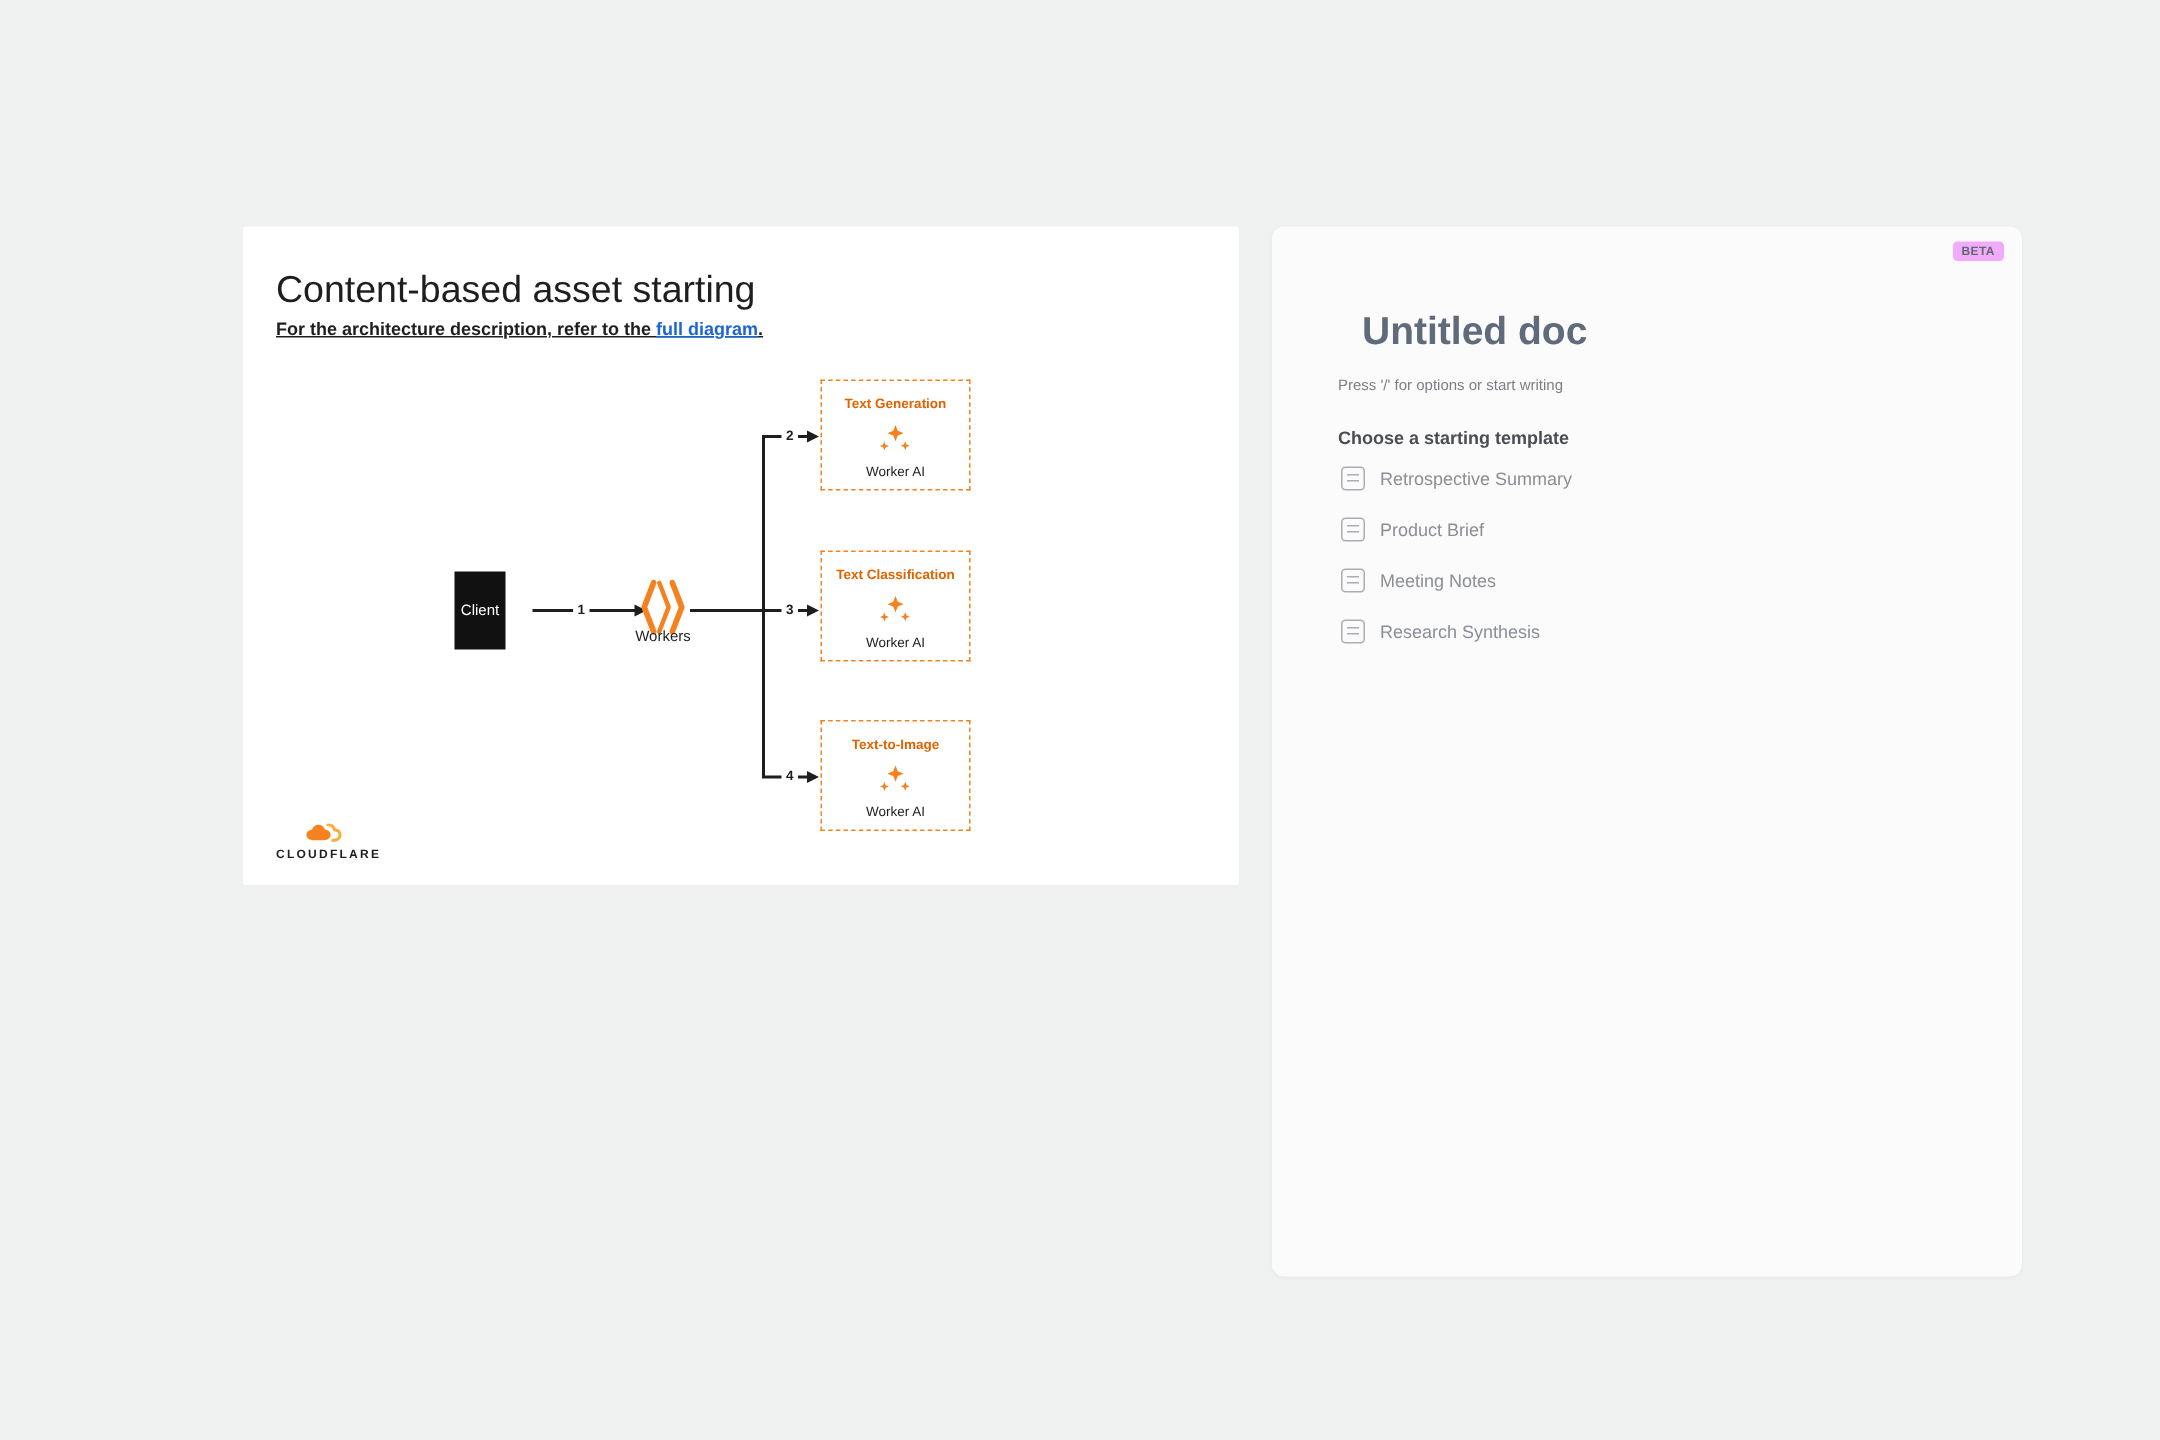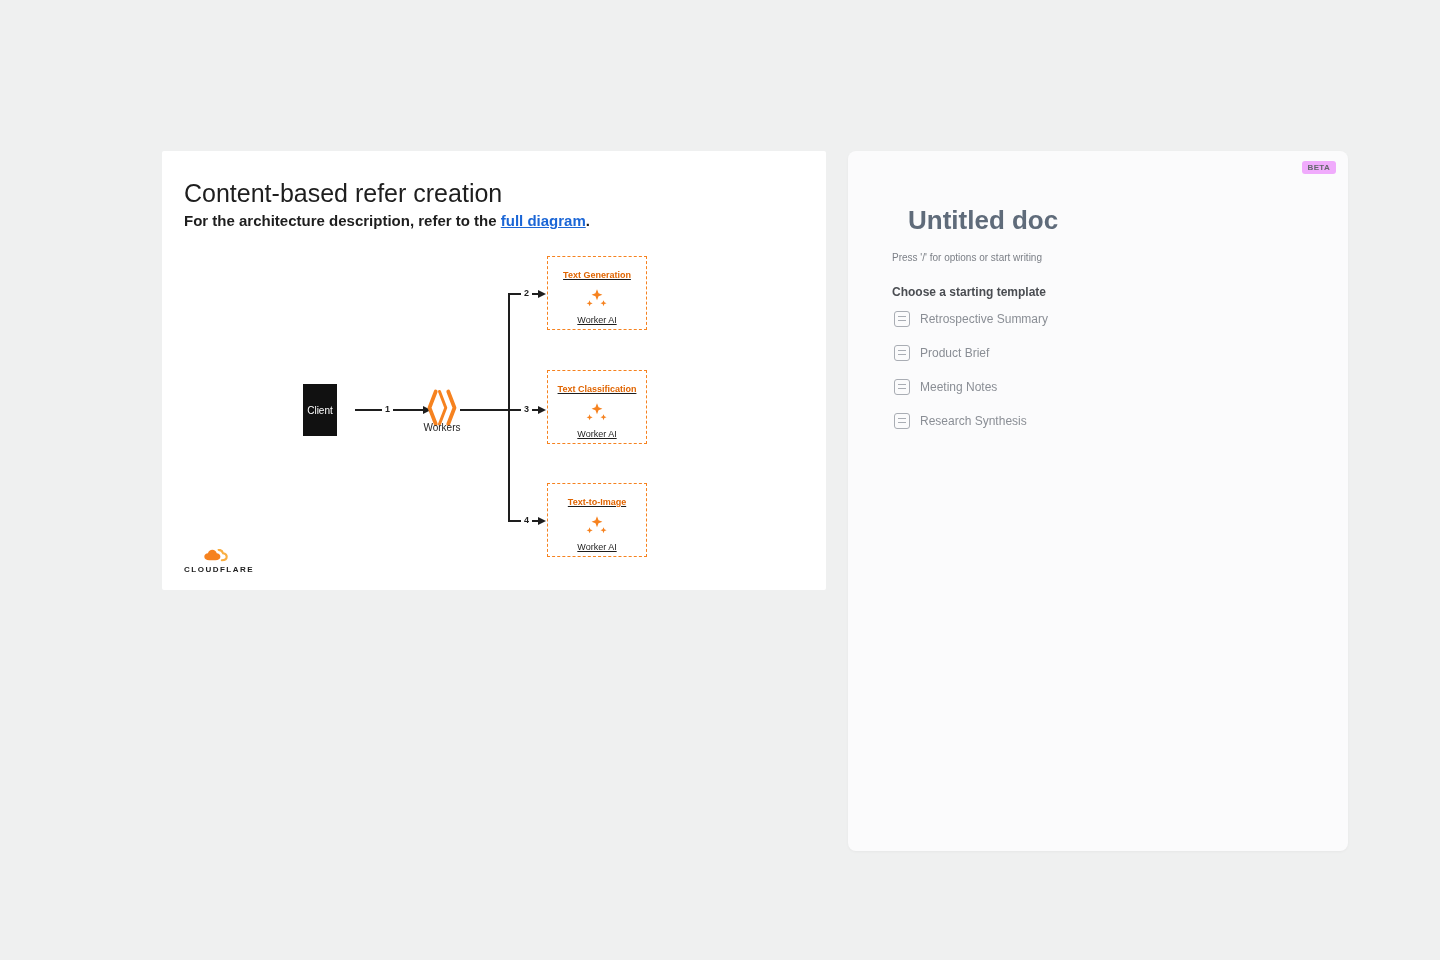--- a/index.html
+++ b/index.html
@@ -14,30 +14,30 @@
   }
   *{box-sizing:border-box;}
   html,body{margin:0;padding:0;width:1440px;height:960px;background:var(--bg);font-family:-apple-system,BlinkMacSystemFont,"Segoe UI",Helvetica,Arial,sans-serif;color:var(--ink);}
 
   
   .diagram-card{
     position:absolute;left:162px;top:151px;width:664px;height:439px;
     background:var(--card);border-radius:2px;padding:28px 22px 18px 22px;
   }
   .d-title{font-size:25px;font-weight:500;margin:0;}
-  .d-sub{font-size:15px;font-weight:600;margin:4px 0 0 0;}
+  .d-sub{font-size:12px;font-weight:600;margin:4px 0 0 0;text-decoration:underline;}
   .d-sub a{color:#1b66d6;text-decoration:underline;}
 
   .stage{position:relative;width:100%;height:330px;margin-top:14px;}
   .client{position:absolute;left:119px;top:141px;width:34px;height:52px;background:#111;color:#fff;
     display:flex;align-items:center;justify-content:center;font-size:10px;font-weight:500;}
   .workers{position:absolute;left:243px;top:146px;width:30px;height:42px;text-align:center;}
   .workers-label{position:absolute;left:228px;top:179px;width:60px;text-align:center;font-size:10px;}
   .wbox{position:absolute;left:363px;width:100px;height:74px;border:1.5px dashed var(--cf-orange);
-    display:flex;flex-direction:column;align-items:center;justify-content:flex-end;padding:8px 4px 4px;text-decoration:underline;}
+    display:flex;flex-direction:column;align-items:center;justify-content:center;padding:8px 4px 4px;}
   .wbox.gen{top:13px;} .wbox.cls{top:127px;} .wbox.img{top:240px;}
   .wbox-title{color:var(--cf-orange-text);font-size:9px;font-weight:600;text-align:center;line-height:1.1;}
   .wbox-label{font-size:9px;margin-top:4px;}
   .sparkle{width:26px;height:26px;margin-top:4px;}
   .sparkle svg{width:100%;height:100%;}
 
   .hline{position:absolute;height:1.5px;background:var(--ink);}
   .vline{position:absolute;width:1.5px;background:var(--ink);}
   .num{position:absolute;background:var(--card);padding:0 3px;font-size:9px;font-weight:600;}
   .arrow{position:absolute;width:0;height:0;border-style:solid;border-width:4px 0 4px 8px;border-color:transparent transparent transparent var(--ink);}
@@ -60,21 +60,21 @@
   .tmpl-item{display:flex;align-items:center;gap:10px;padding:2px;cursor:pointer;}
   .tmpl-icon{width:16px;height:16px;border:1.5px solid #a9adb4;border-radius:3px;position:relative;flex:0 0 auto;}
   .tmpl-icon::before,.tmpl-icon::after{content:"";position:absolute;left:3px;right:3px;height:1.4px;background:#a9adb4;}
   .tmpl-icon::before{top:4px;} .tmpl-icon::after{top:8px;box-shadow:0 4px 0 -1px #a9adb4;}
   .tmpl-label{font-size:12px;color:#8a8e95;}
 </style>
 </head>
 <body>
 
 <div class="diagram-card">
-  <h1 class="d-title">Content-based refer creation</h1>
+  <h1 class="d-title">Content-based asset starting</h1>
   <p class="d-sub">
     <span>For the architecture description, refer to the </span><a href="#">full diagram</a><span>.</span>
   </p>
 
   <div class="stage">
 
     <div class="client">Client</div>
 
     <div class="hline" style="left:171px;top:166px;width:70px;"></div>
     <span class="num" style="left:198px;top:161px;">1</span>

